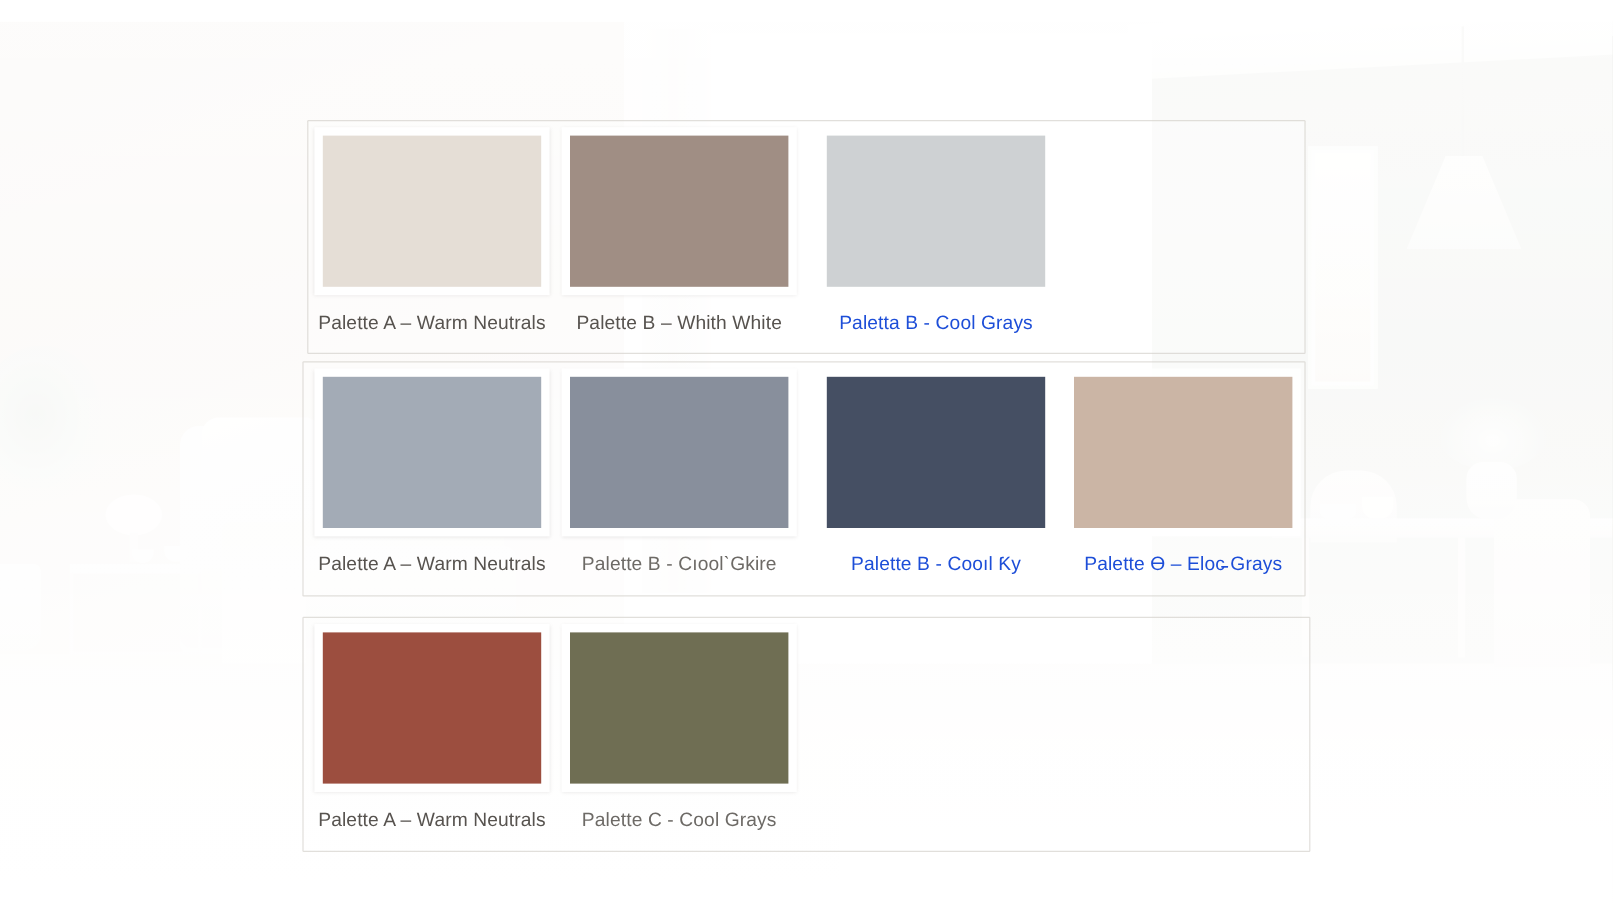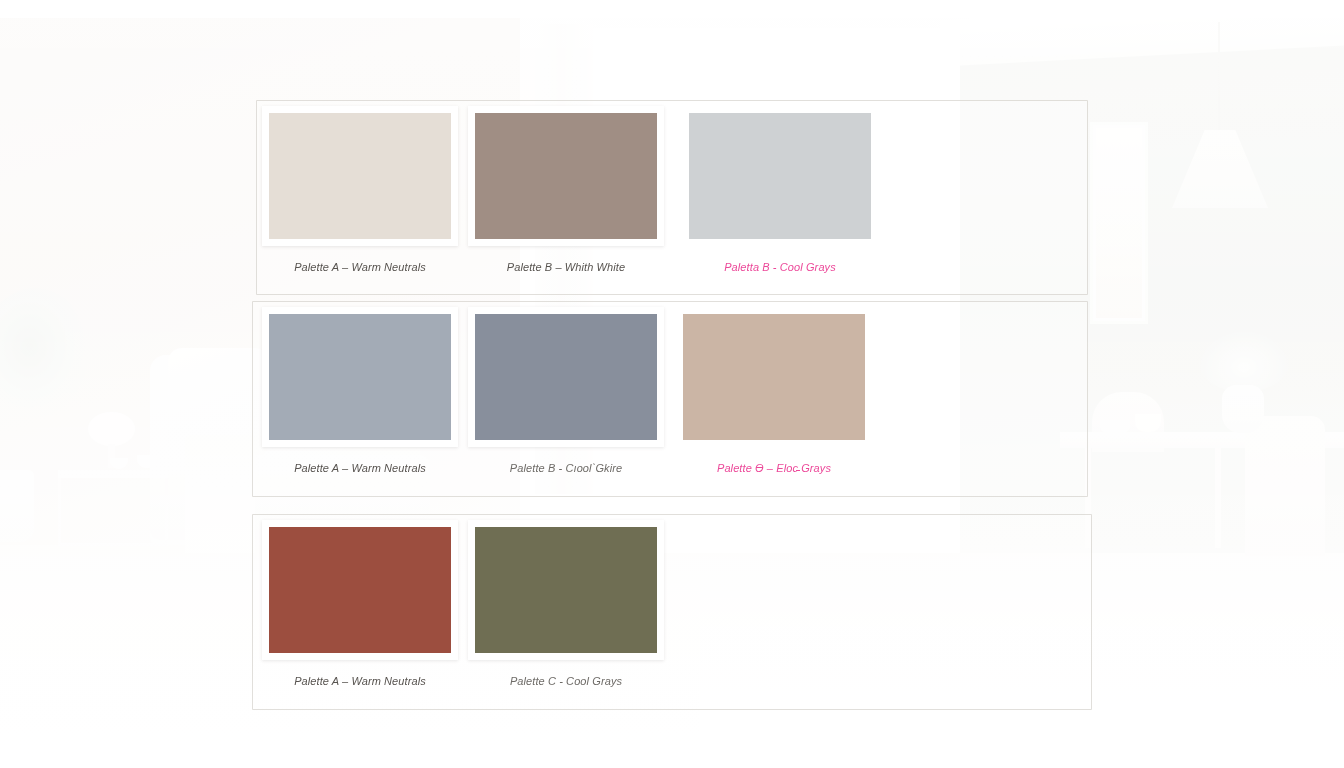--- a/index.html
+++ b/index.html
@@ -312,29 +312,28 @@
     background: rgba(255,255,255,0.82);
     box-shadow: none;
   }
   .swatch-chip {
     width: 182px;
     height: 126px;
     display: block;
   }
   .swatch-label {
     margin-top: 15px;
-    font-size: 11px;
+    font-size: 16px;
     color: #57534f;
     letter-spacing: 0.1px;
     white-space: nowrap;
     text-align: center;
-    font-style: italic;
   }
   .swatch-label.muted { color: #6d6a66; }
-  .swatch-label.faint { color: #ec4899; }
+  .swatch-label.faint { color: #1d4ed8; }
 </style>
 </head>
 <body>
 
 <div id="stage">
 
   <div class="bg-scene">
     <div class="bg-wall-left"></div>
     <div class="bg-wall-mid"></div>
     <div class="bg-wall-right"></div>
@@ -421,20 +420,26 @@
         <div class="swatch-label">Palette A – Warm Neutrals</div>
       </div>
 
       <div class="swatch-cell" style="width:216px;align-items:center;">
         <div class="swatch-mat">
           <div class="swatch-chip" style="background-color: rgb(136, 143, 156);"></div>
         </div>
         <div class="swatch-label muted">Palette B - CıoolˋGkire</div>
       </div>
 
+      <div class="swatch-cell" style="width:212px;">
+        <div class="swatch-mat flat">
+          <div class="swatch-chip" style="background-color: rgb(69, 79, 99);"></div>
+        </div>
+        <div class="swatch-label faint">Palette B - Cooıl Ƙy</div>
+      </div>
 
       <div class="swatch-cell" style="width:200px;">
         <div class="swatch-mat flat">
           <div class="swatch-chip" style="background-color: rgb(203, 181, 165);"></div>
         </div>
         <div class="swatch-label faint">Palette Ɵ – Eloc̵̵ Grays</div>
       </div>
     </div>
 
     <div class="row-plate" style="left:252px; top:514px; width:840px; height:196px;"></div>

